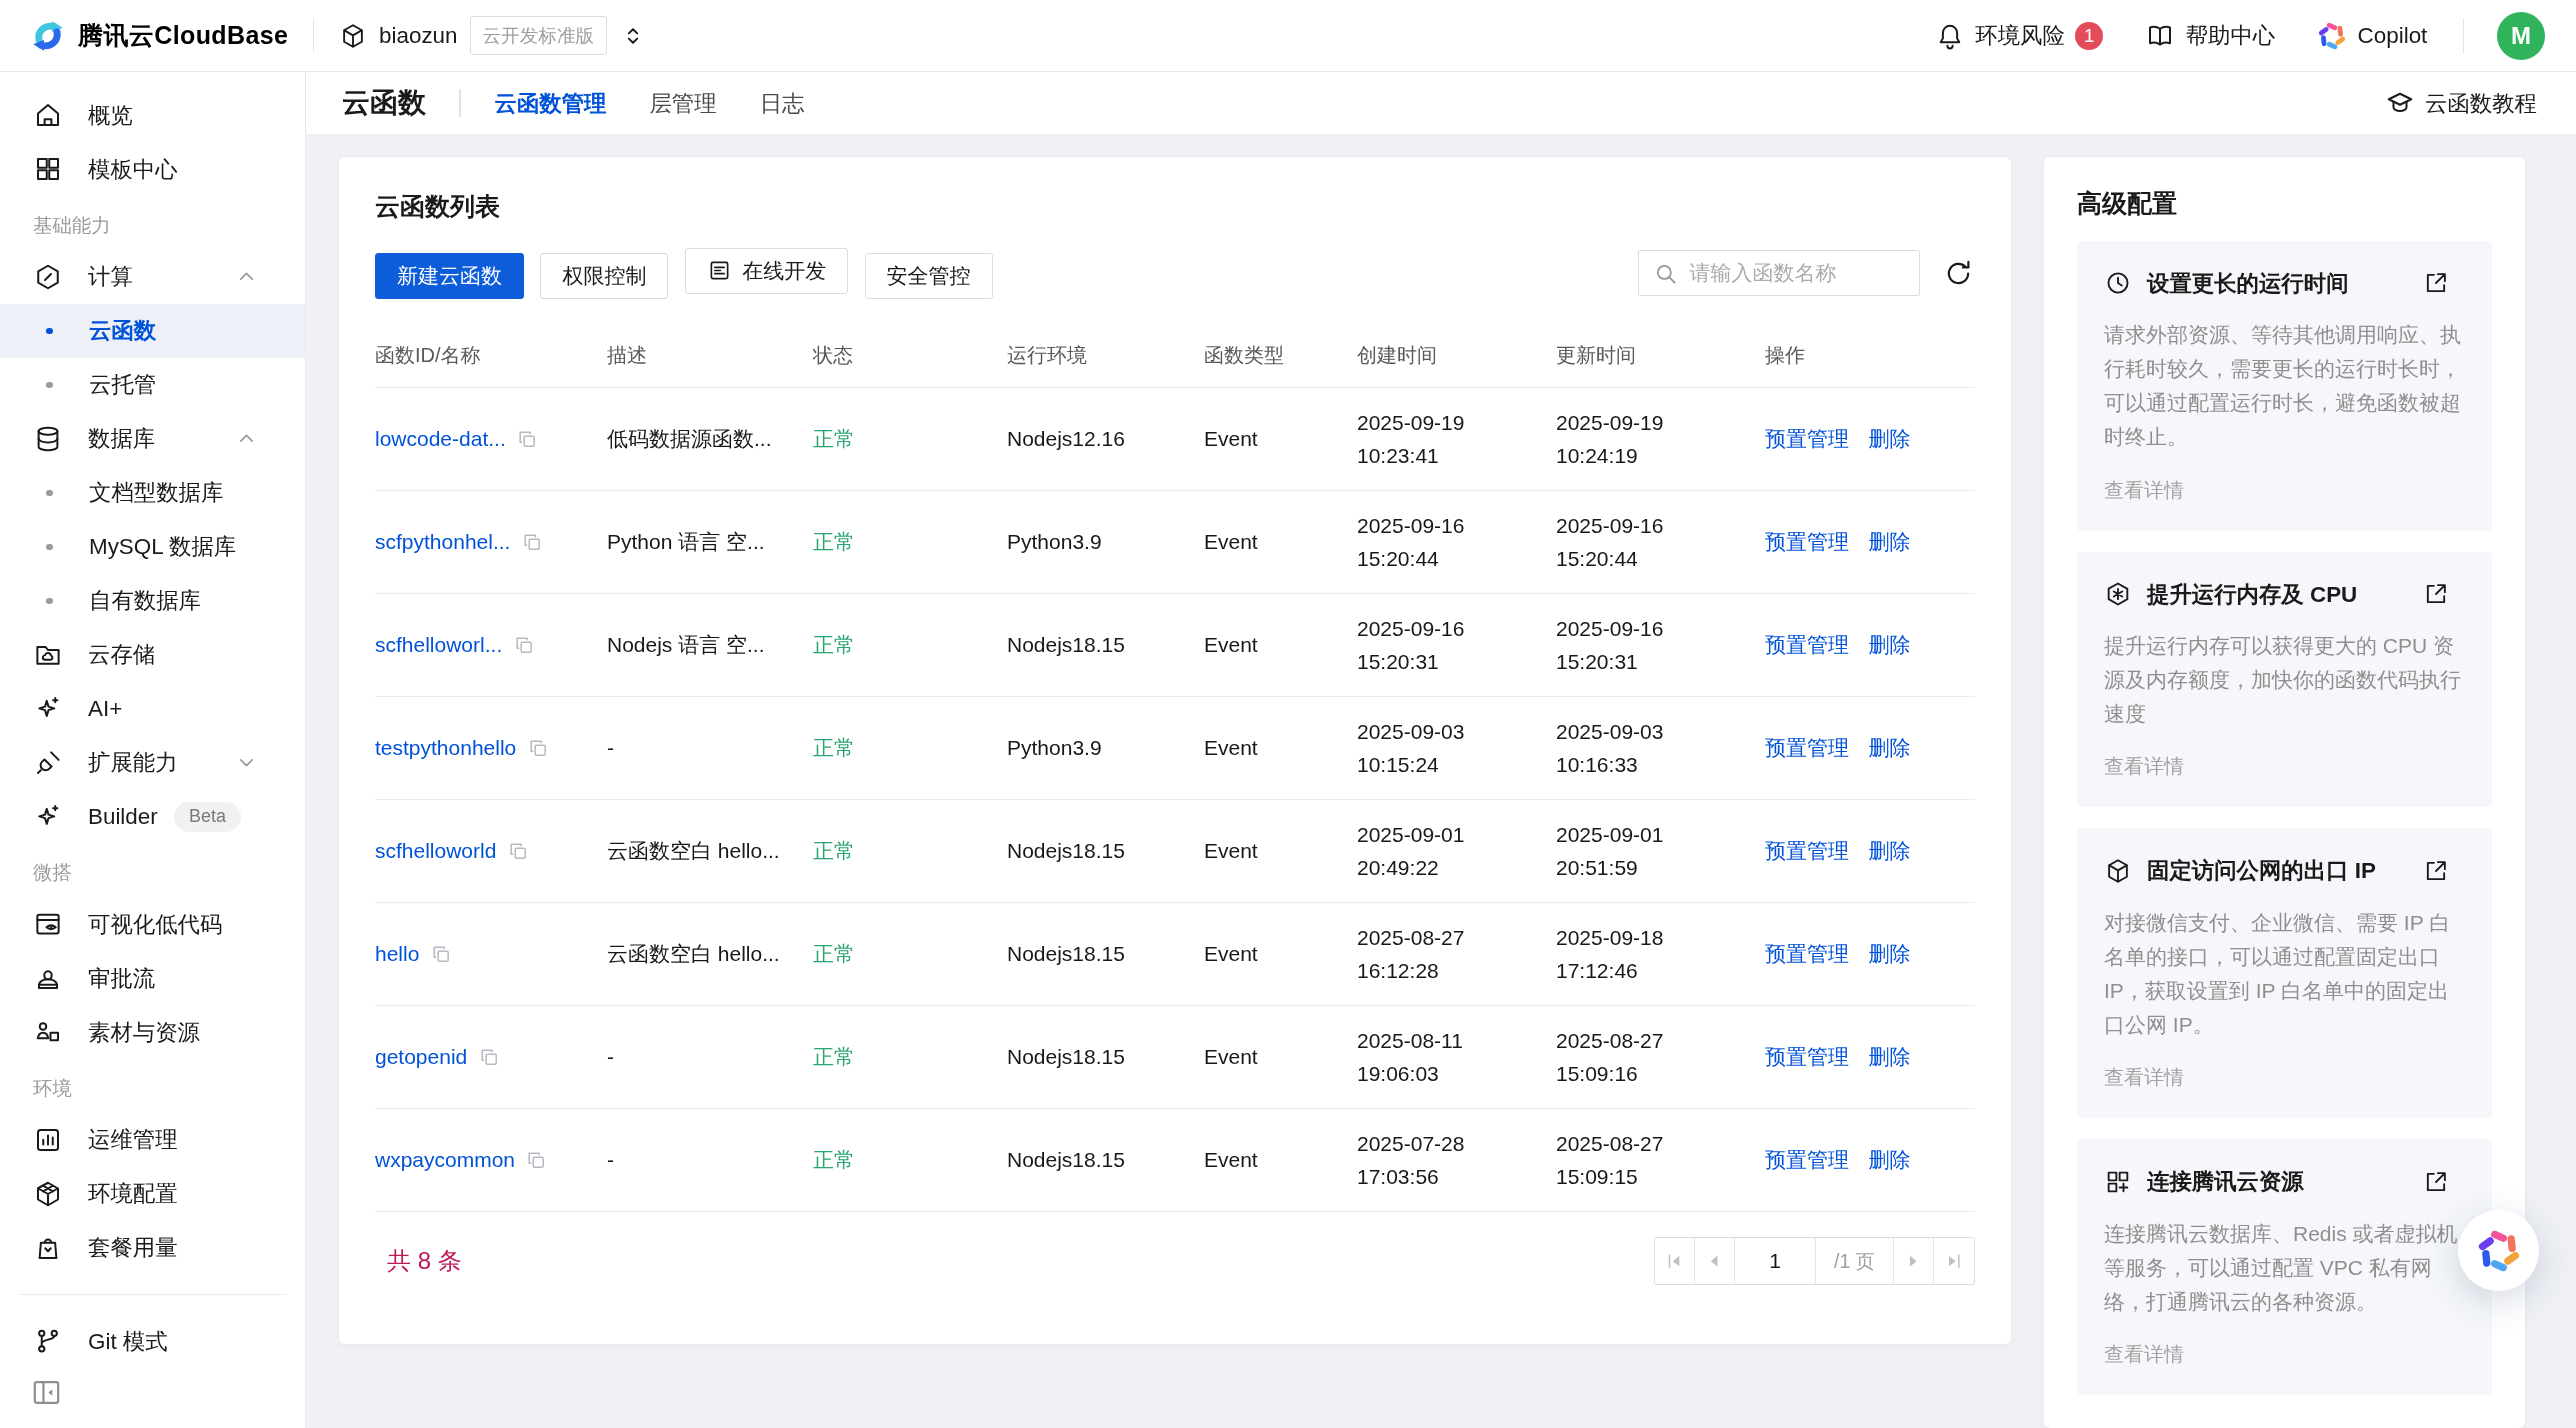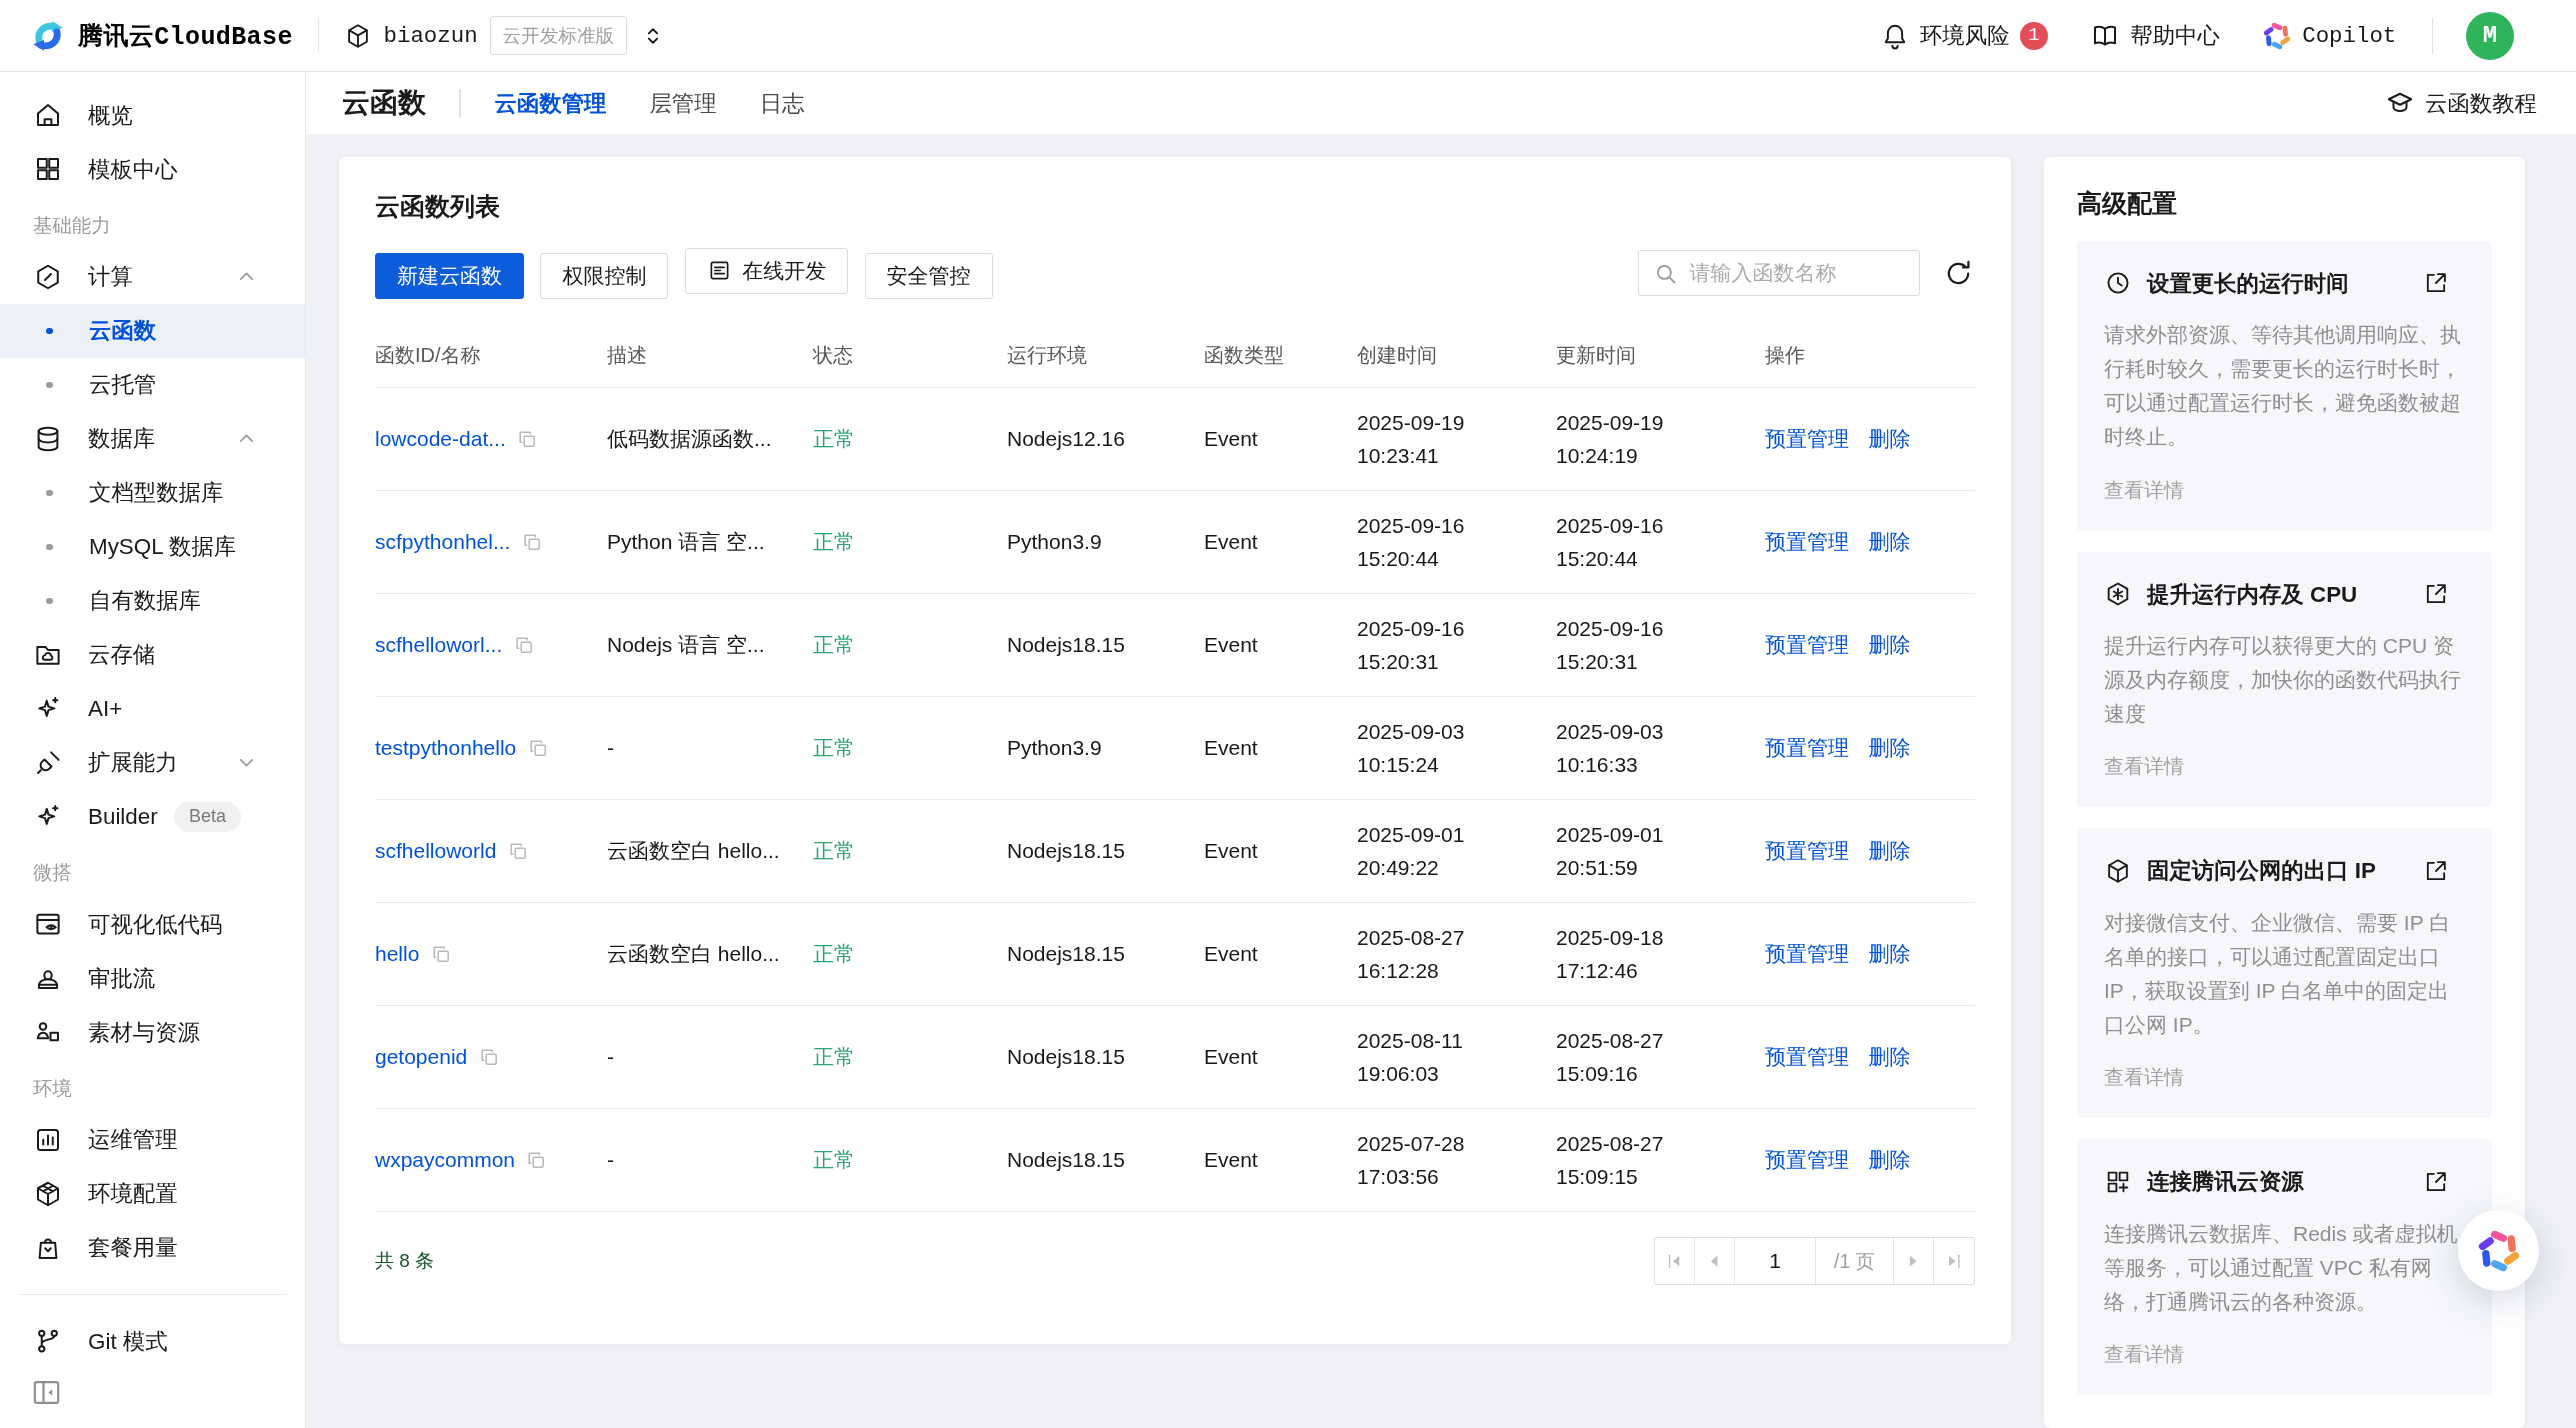--- a/index.html
+++ b/index.html
@@ -3,21 +3,21 @@
 <meta charset="utf-8">
 <style>
   * { margin:0; padding:0; box-sizing:border-box; }
   html,body { width:2576px; height:1428px; overflow:hidden; }
   body { font-family:"Liberation Sans","DejaVu Sans",sans-serif; color:#181818; background:#fff; position:relative; }
   svg { display:block; }
   .ic { display:inline-flex; align-items:center; justify-content:center; flex:none; }
   .ic svg { width:100%; height:100%; }
 
   
-  .topbar { height:72px; background:#fff; border-bottom:0.7px solid #e9e9e9; display:flex; align-items:center; justify-content:space-between; padding:0 62px 0 30px;font-family:Liberation Mono, monospace; }
+  .topbar { height:72px; background:#fff; border-bottom:0.7px solid #e9e9e9; display:flex; align-items:center; justify-content:space-between; padding:0 31px 0 30px; }
   .tb-left, .tb-right { display:flex; align-items:center; }
   .brand { display:flex; align-items:center; gap:12px; }
   .brand .ic { width:36px; height:36px; }
   .brand-name { font-size:25px; font-weight:700; letter-spacing:0.4px; color:#000; }
   .tb-divider { width:0.7px; height:33px; background:#e3e3e3; margin:0 25px; }
   .env { display:flex; align-items:center; gap:12px; cursor:pointer; }
   .env .ic { width:28px; height:28px; color:#1a1a1a; }
   .env-name { font-size:22.4px; color:#1a1a1a; }
   .env-badge { font-size:18.6px; color:#9e9e9e; border:0.7px solid #dcdcdc; border-radius:3px; padding:5.2px 12px; }
   .env-caret { width:24px; height:24px; color:#6b6b6b; }
@@ -79,21 +79,21 @@
   .cell-id a { color:#0052d9; text-decoration:none; cursor:pointer; white-space:nowrap; overflow:hidden; text-overflow:ellipsis; }
   .cell-id .ic { width:22.4px; height:22.4px; color:#b5b9c0; cursor:pointer; }
   .cell-desc { color:#181818; white-space:nowrap; overflow:hidden; text-overflow:ellipsis; padding-right:21px; }
   .cell-status { color:#2ba471; }
   .cell-time { line-height:1.6; }
   .cell-ops { display:flex; gap:19.4px; }
   .cell-ops a { color:#0052d9; text-decoration:none; cursor:pointer; white-space:nowrap; }
 
   
   .t-footer { display:flex; align-items:center; justify-content:space-between; margin-top:25px; }
-  .total { font-size:19px; color:#14532d; }
+  .total { font-size:24px; color:#be185d;margin-left:12px; }
   .pager { display:flex; align-items:stretch; border:0.7px solid #dcdcdc; border-radius:2.2px; background:#fff; height:48px; }
   .pg { display:flex; align-items:center; justify-content:center; border-right:0.7px solid #e5e5e5; color:#c0c0c0; cursor:pointer; }
   .pg:last-child { border-right:none; }
   .pg .ic { width:22.4px; height:22.4px; }
   .pg-arrow { width:40px; }
   .pg-page { width:81px; font-size:21px; color:#181818; }
   .pg-suffix { width:78px; font-size:19.4px; color:#a0a0a0; }
 
   
   .panel { width:481px; flex:none; background:#fff; border-radius:6px; box-shadow:0 1.5px 7.5px rgba(20,35,70,.04); padding:30px 33px 33px; }

